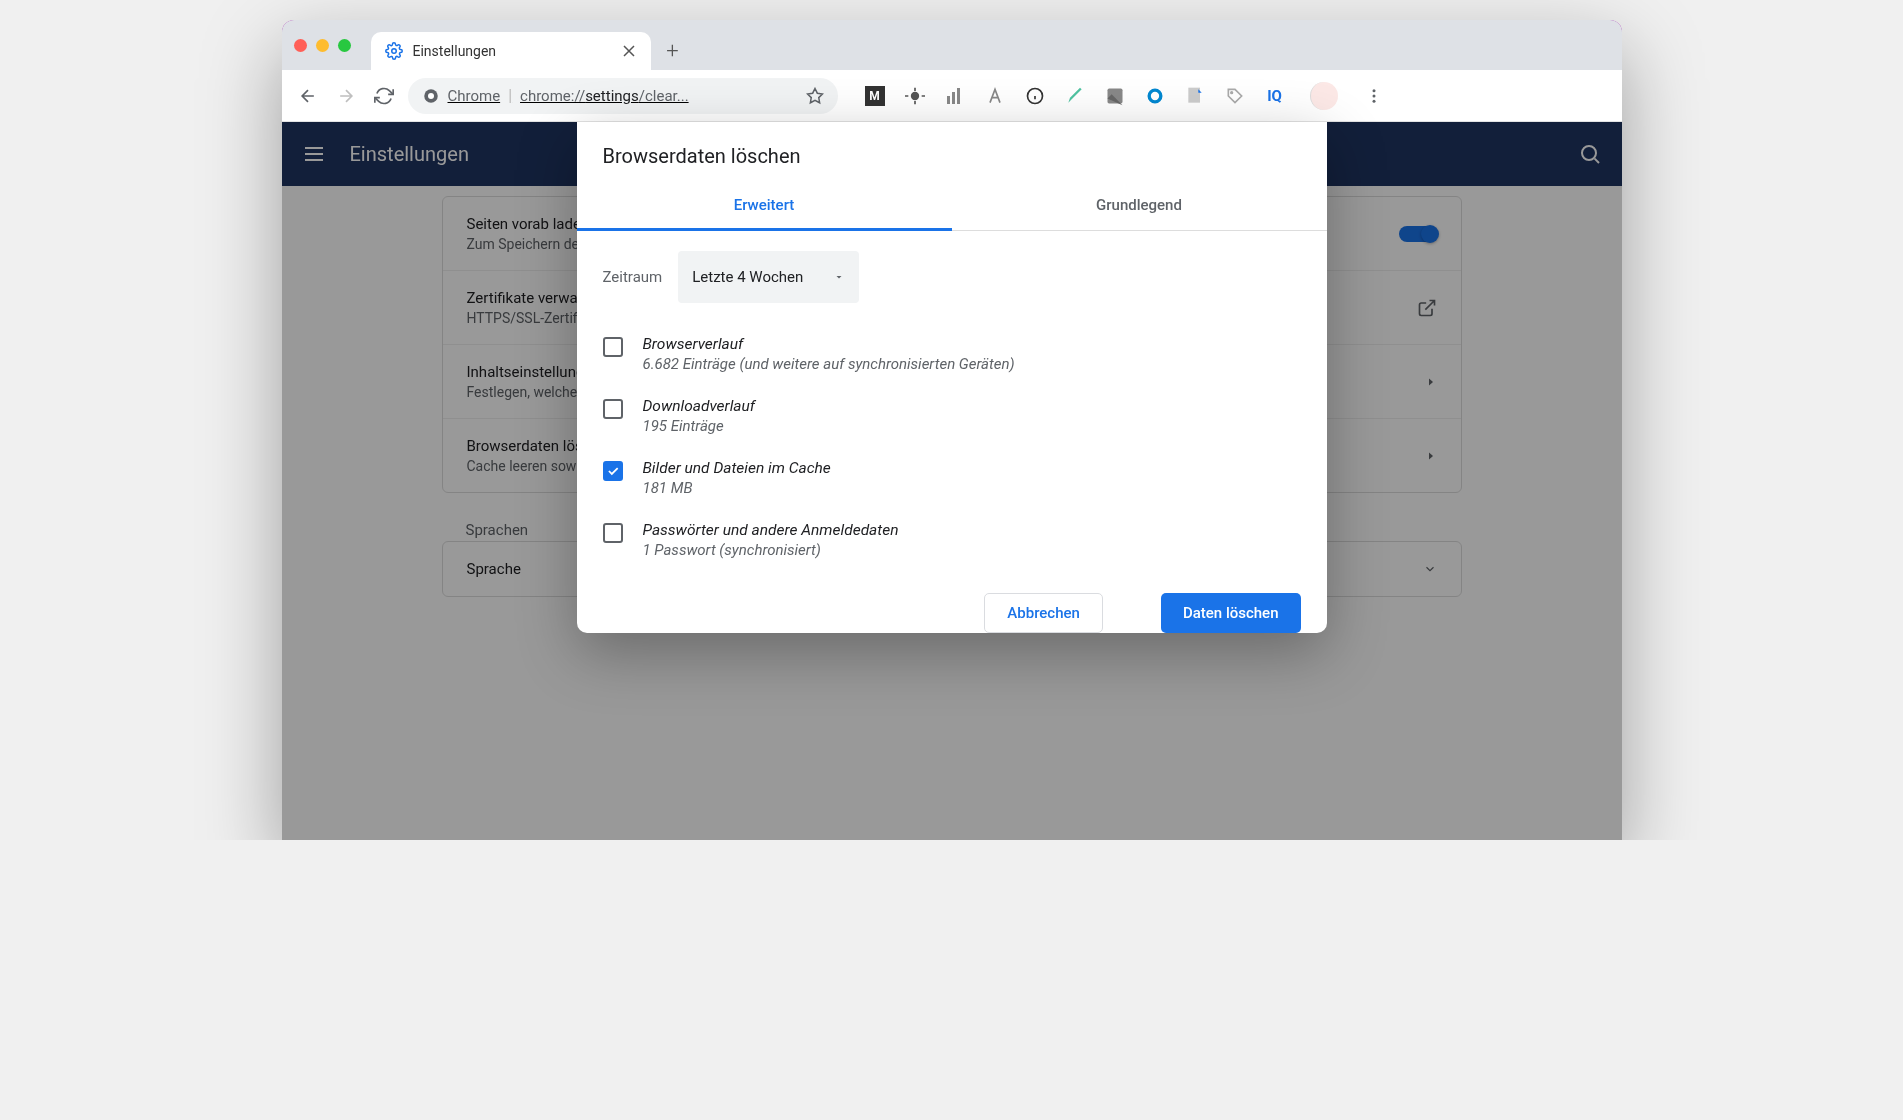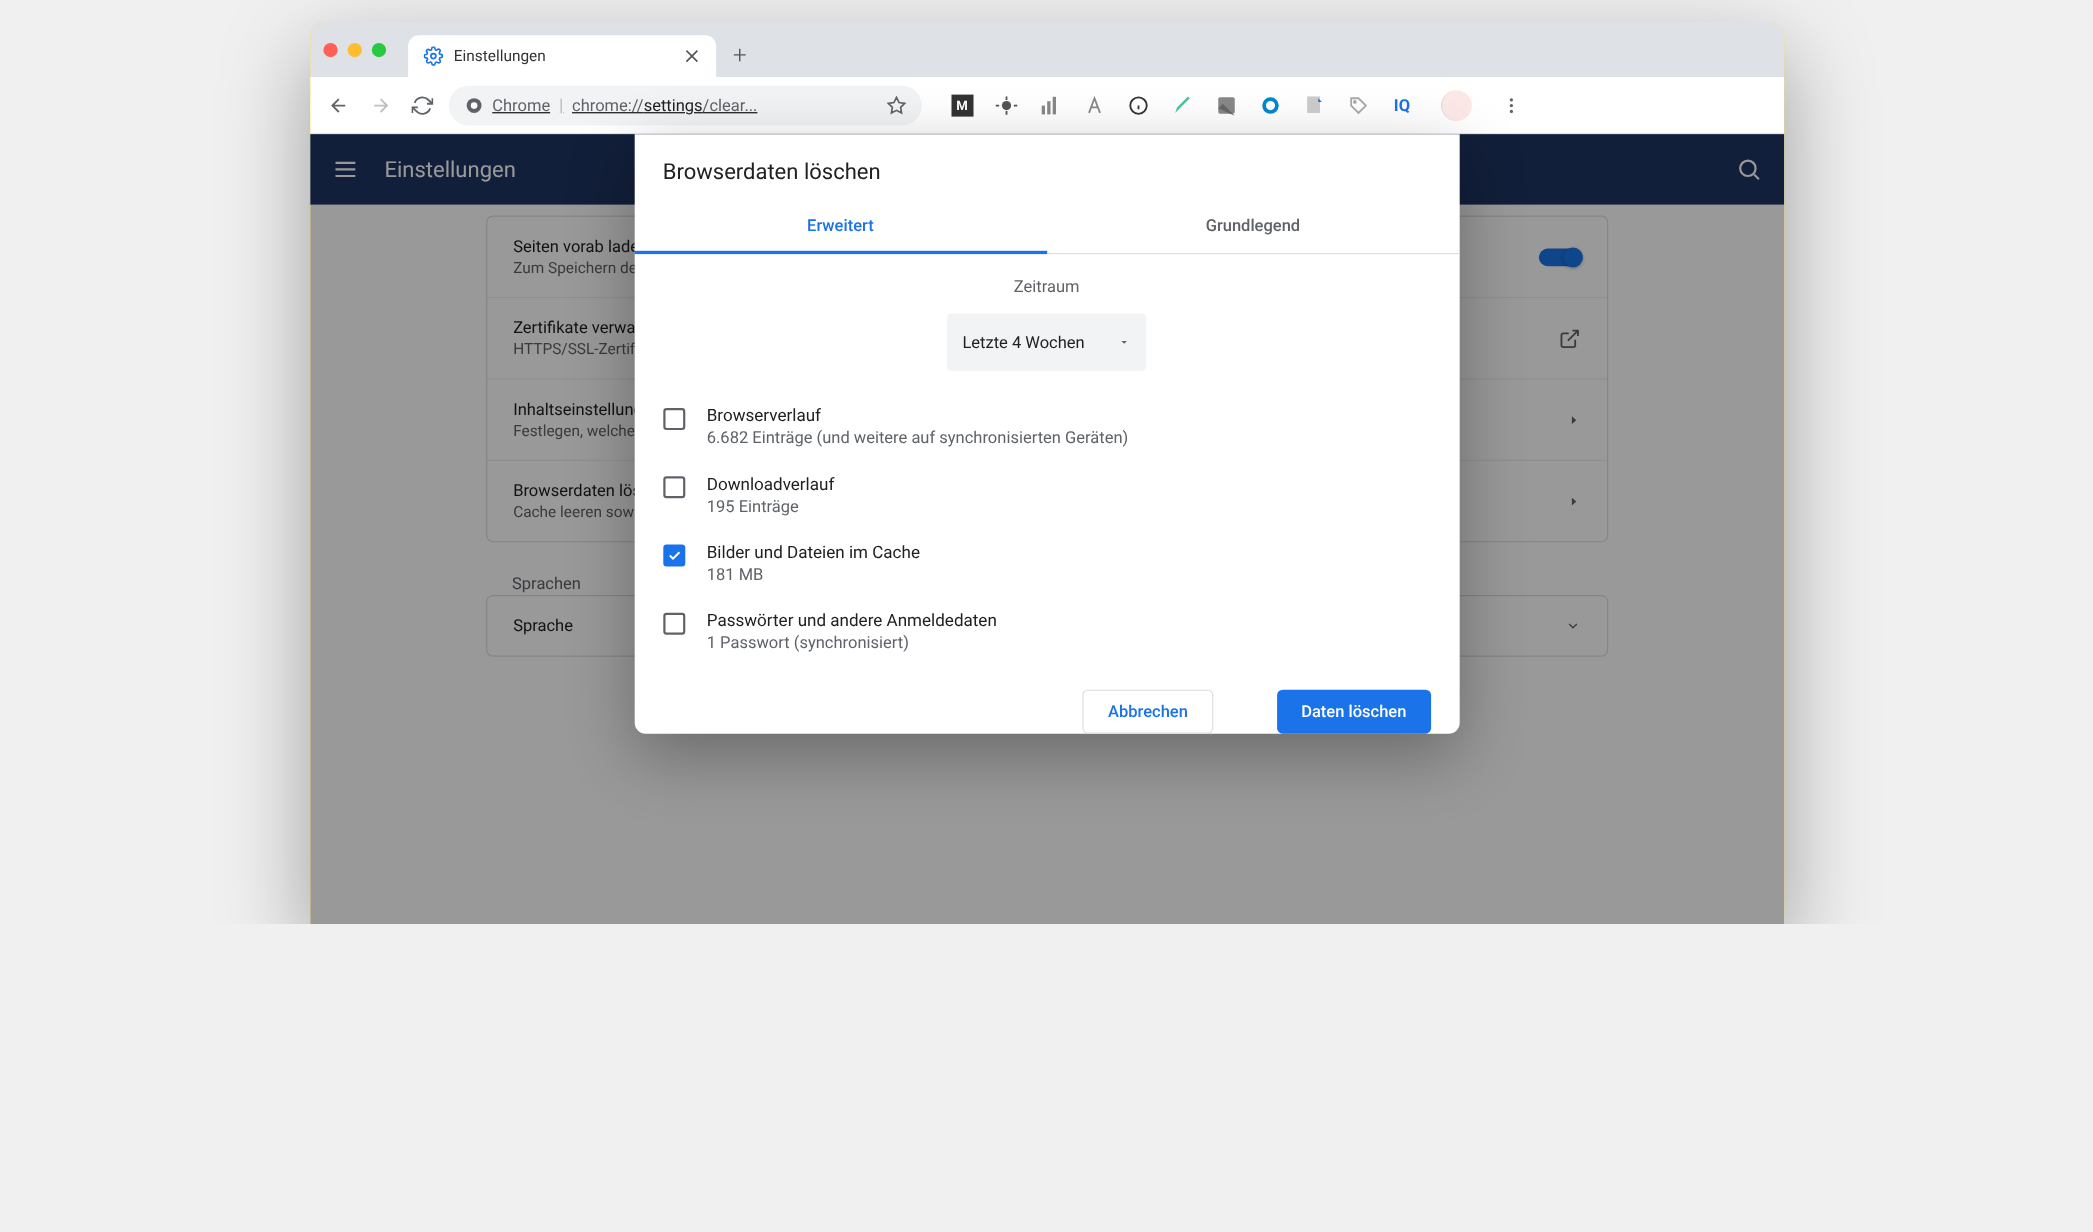--- a/index.html
+++ b/index.html
@@ -1,17 +1,17 @@
 <!DOCTYPE html>
 <html><head>
 <meta charset="utf-8">
 <style>
 * { margin: 0; padding: 0; box-sizing: border-box; font-family: -apple-system, BlinkMacSystemFont, "Segoe UI", Roboto, sans-serif; }
 body { background: #f0f0f0; display: flex; justify-content: center; padding: 20px 0 0 0; }
-.window { width: 1340px; height: 820px; background: #fde047; border-radius: 12px 12px 0 0; overflow: hidden; position: relative; box-shadow: 0 30px 80px rgba(0,0,0,0.35); }
+.window { width: 1340px; height: 820px; background: #a21caf; border-radius: 12px 12px 0 0; overflow: hidden; position: relative; box-shadow: 0 30px 80px rgba(0,0,0,0.35); }
 
 
 .titlebar { height: 50px; background: #dee1e6; display: flex; align-items: center; padding: 0 12px; }
 .traffic { display: flex; gap: 9px; margin-right: 20px; }
 .tl { width: 13px; height: 13px; border-radius: 50%; }
 .tl.r { background: #ff5f57; }
 .tl.y { background: #febc2e; }
 .tl.g { background: #28c840; }
 .tab { background: #fff; height: 38px; border-radius: 10px 10px 0 0; display: flex; align-items: center; padding: 0 14px; gap: 10px; margin-top: 12px; min-width: 280px; }
 .tab-icon { width: 18px; height: 18px; display: flex; align-items: center; justify-content: center; color: #1a73e8; }
@@ -53,25 +53,25 @@
 .toggle::after { content: ""; width: 18px; height: 18px; background: #1a73e8; border-radius: 50%; position: absolute; right: -2px; top: -1px; box-shadow: 0 1px 3px rgba(0,0,0,0.3); }
 .chev { color: #5f6368; }
 .extlink { color: #5f6368; }
 
 
 .dialog { position: absolute; z-index: 10; left: 50%; transform: translateX(-50%); top: 0; width: 750px; background: #fff; border-radius: 0 0 10px 10px; box-shadow: 0 20px 60px rgba(0,0,0,0.3); }
 .dialog-title { font-size: 20px; color: #202124; padding: 22px 26px 14px; }
 .tabs { display: flex; }
 .tabrow { flex: 1; text-align: center; padding: 14px 0; font-size: 15px; font-weight: 500; color: #5f6368; border-bottom: 1px solid #ddd; cursor: pointer; }
 .tabrow.active { color: #1a73e8; border-bottom: 3px solid #1a73e8; }
-.timerow { display: flex; align-items: center; padding: 20px 26px; gap: 16px; flex-direction: column; }
+.timerow { display: flex; align-items: center; padding: 20px 26px; gap: 16px; }
 .timerow label { font-size: 15px; color: #5f6368; }
 .dropdown { display: flex; align-items: center; background: #f1f3f4; height: 52px; padding: 0 14px; gap: 30px; border-radius: 4px; cursor: pointer; }
 .dropdown span { font-size: 15px; color: #202124; }
-.opts { padding: 0 26px; }
+.opts { padding: 0 26px; font-style: italic; }
 .opt { display: flex; gap: 20px; padding: 12px 0; align-items: flex-start; }
 .cbox { width: 20px; height: 20px; border: 2px solid #5f6368; border-radius: 3px; flex-shrink: 0; margin-top: 2px; cursor: pointer; display: flex; align-items: center; justify-content: center; }
 .cbox.checked { background: #1a73e8; border-color: #1a73e8; }
 .cbox.checked svg { stroke: #fff; }
 .opt-text .t { font-size: 15.5px; color: #202124; }
 .opt-text .s { font-size: 15px; color: #5f6368; margin-top: 2px; }
 .dialog-footer { display: flex; justify-content: flex-end; gap: 12px; padding: 22px 26px 0; }
 .btn { height: 40px; padding: 0 22px; border-radius: 5px; font-size: 15px; font-weight: 500; cursor: pointer; display: flex; align-items: center; margin-left: 46px; }
 .btn.cancel { background: #fff; border: 1px solid #dadce0; color: #1a73e8; }
 .btn.primary { background: #1a73e8; color: #fff; border: none; }

